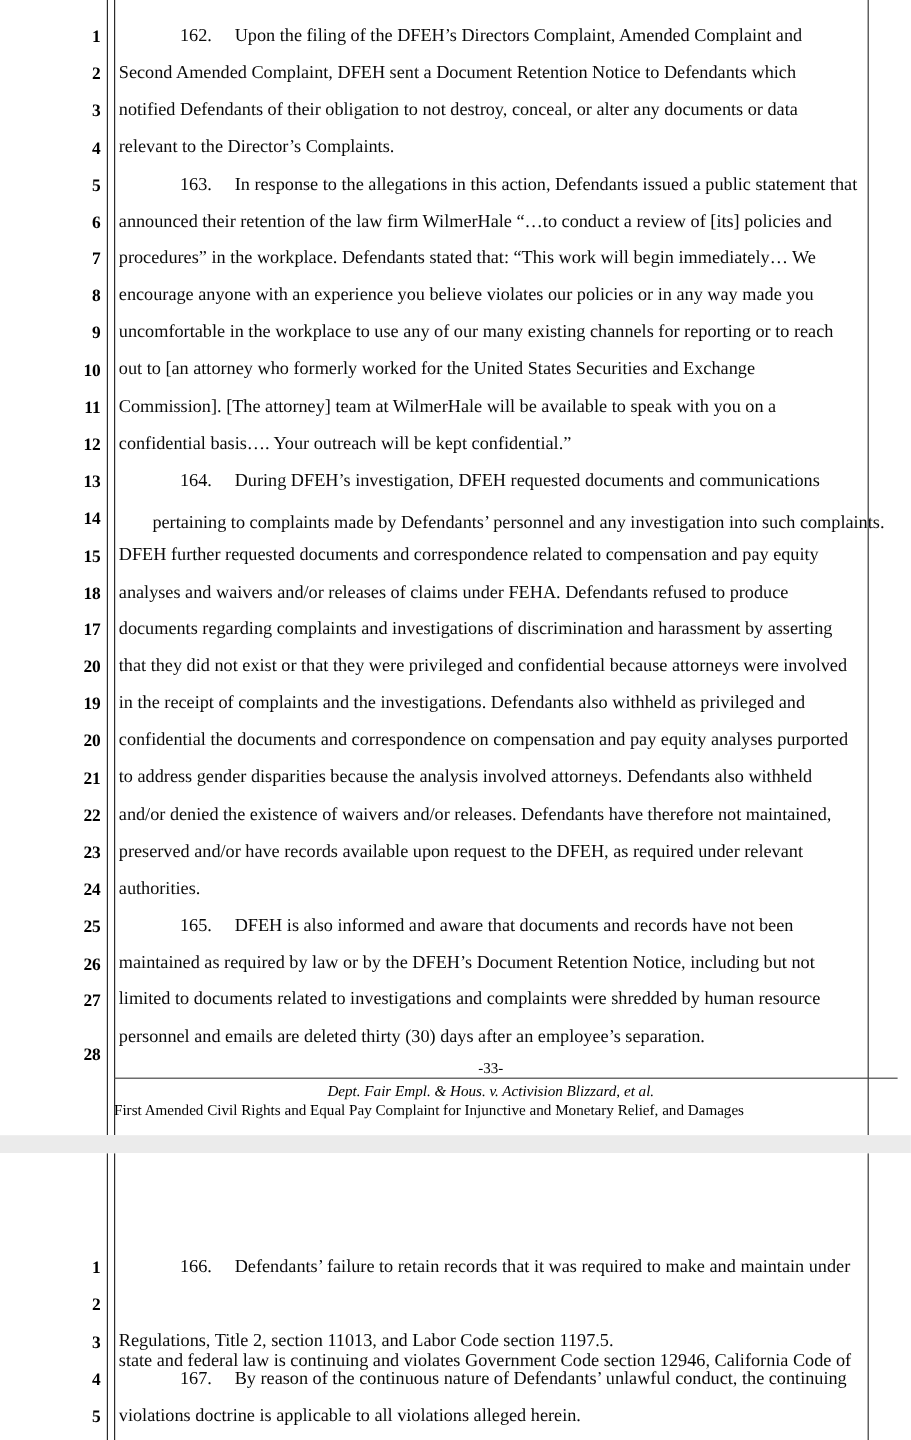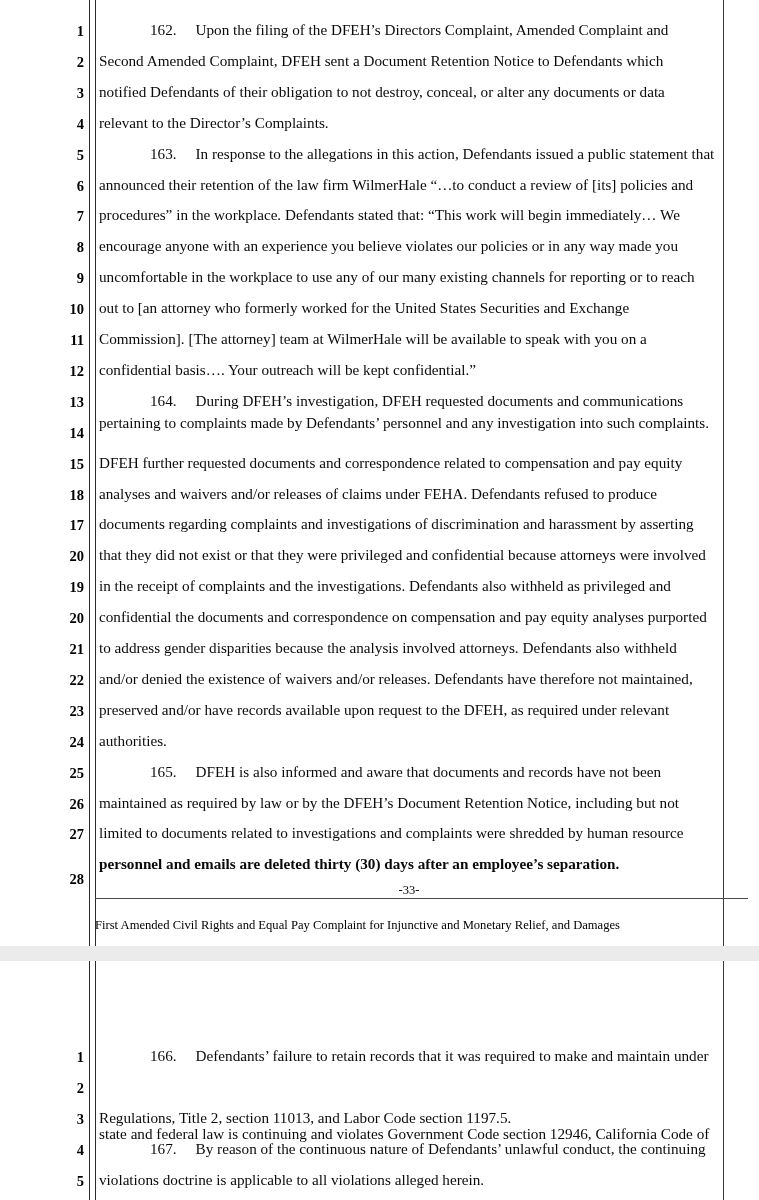--- a/index.html
+++ b/index.html
@@ -161,39 +161,40 @@
       <div class="ln" style="top: 114.7px;">relevant to the Director’s Complaints.</div>
       <div class="ln indent" style="top: 145.6px;">163.  In response to the allegations in this action, Defendants issued a public statement that</div>
       <div class="ln" style="top: 176.5px;">announced their retention of the law firm WilmerHale “…to conduct a review of [its] policies and</div>
       <div class="ln" style="top: 207.4px;">procedures” in the workplace.  Defendants stated that: “This work will begin immediately… We</div>
       <div class="ln" style="top: 238.3px;">encourage anyone with an experience you believe violates our policies or in any way made you</div>
       <div class="ln" style="top: 269.2px;">uncomfortable in the workplace to use any of our many existing channels for reporting or to reach</div>
       <div class="ln" style="top: 300.1px;">out to [an attorney who formerly worked for the United States Securities and Exchange</div>
       <div class="ln" style="top: 331px;">Commission]. [The attorney] team at WilmerHale will be available to speak with you on a</div>
       <div class="ln" style="top: 361.9px;">confidential basis…. Your outreach will be kept confidential.”</div>
       <div class="ln indent" style="top: 392.8px;">164.  During DFEH’s investigation, DFEH requested documents and communications</div>
-      <div class="ln" style="top: 415px;">pertaining to complaints made by Defendants’ personnel and any investigation into such complaints.</div>
+      <div class="ln" style="top: 428px; margin-left: 28px;">pertaining to complaints made by Defendants’ personnel and any investigation into such complaints.</div>
       <div class="ln" style="top: 454.6px;">DFEH further requested documents and correspondence related to compensation and pay equity</div>
       <div class="ln" style="top: 485.5px;">analyses and waivers and/or releases of claims under FEHA.  Defendants refused to produce</div>
       <div class="ln" style="top: 516.4px;">documents regarding complaints and investigations of discrimination and harassment by asserting</div>
       <div class="ln" style="top: 547.3px;">that they did not exist or that they were privileged and confidential because attorneys were involved</div>
       <div class="ln" style="top: 578.2px;">in the receipt of complaints and the investigations.  Defendants also withheld as privileged and</div>
       <div class="ln" style="top: 609.1px;">confidential the documents and correspondence on compensation and pay equity analyses purported</div>
       <div class="ln" style="top: 640px;">to address gender disparities because the analysis involved attorneys.  Defendants also withheld</div>
       <div class="ln" style="top: 670.9px;">and/or denied the existence of waivers and/or releases.  Defendants have therefore not maintained,</div>
       <div class="ln" style="top: 701.8px;">preserved and/or have records available upon request to the DFEH, as required under relevant</div>
       <div class="ln" style="top: 732.7px;">authorities.</div>
       <div class="ln indent" style="top: 763.6px;">165.  DFEH is also informed and aware that documents and records have not been</div>
       <div class="ln" style="top: 794.5px;">maintained as required by law or by the DFEH’s Document Retention Notice, including but not</div>
       <div class="ln" style="top: 825.4px;">limited to documents related to investigations and complaints were shredded by human resource</div>
-      <div class="ln" style="top: 856.3px; font-weight: bold;">personnel and emails are deleted thirty (30) days after an employee’s separation.</div>
+      <div class="ln" style="top: 856.3px;">personnel and emails are deleted thirty (30) days after an employee’s separation.</div>
     </div>
 
   <div class="footer-pageno" style="top:884px;">-33-</div>
   <div class="footer-rule" style="top:898px;"></div>
+  <div class="footer-case" style="top:903px;">Dept. Fair Empl. &amp; Hous. v. Activision Blizzard, et al.</div>
   <div class="footer-sub" style="top:919px;">First Amended Civil Rights and Equal Pay Complaint for Injunctive and Monetary Relief, and Damages</div>
 </div>
 
 <div class="page-gap" style="top:946px; height:15px;"></div>
 
 <div class="page" id="page-two" style="position:absolute; left:0; top:961px; width:759px; height:239px;">
 
   <div class="rule-left-a"></div>
   <div class="rule-left-b"></div>
   <div class="rule-right"></div>

